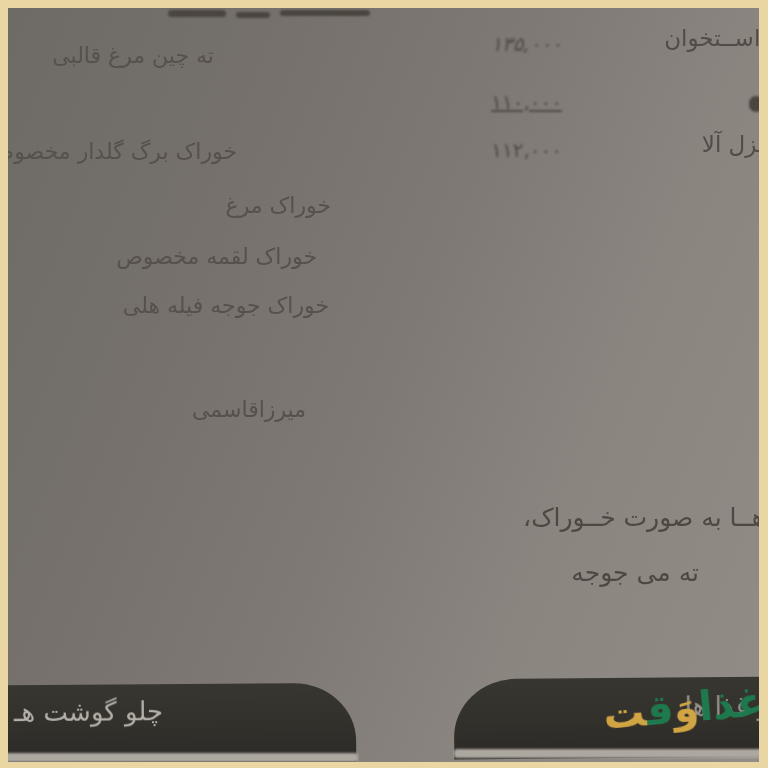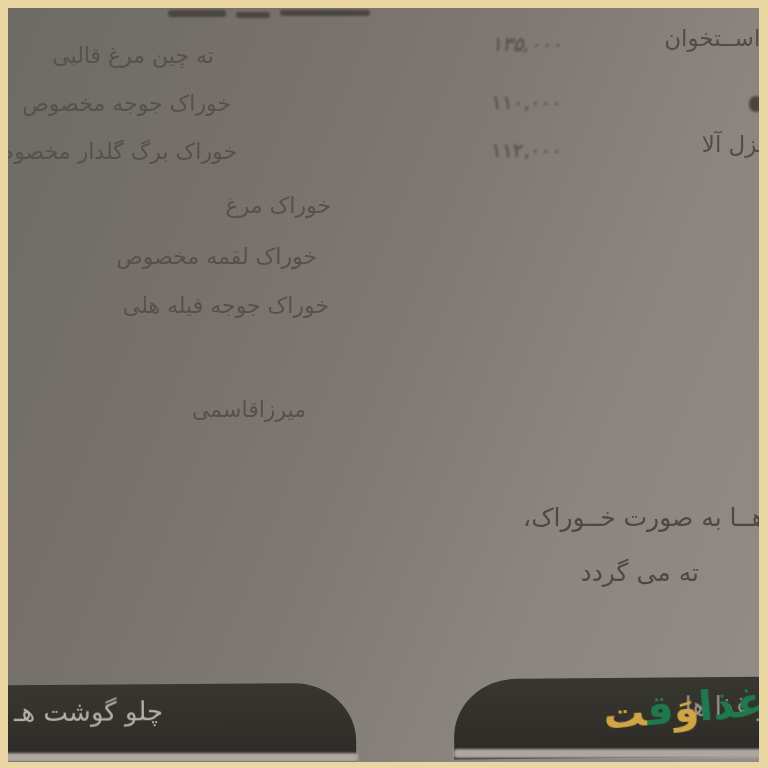--- a/index.html
+++ b/index.html
@@ -49,37 +49,36 @@
 <body>
 
 <div class="stage">
   <div class="photo" style="background:linear-gradient(112deg,#6e6a66 0%,#76716c 28%,#7e7974 50%,#8a857f 72%,#918c86 100%);">
 
     <div class="fragment" style="left:160px;top:2px;width:58px;height:7px;"></div>
     <div class="fragment" style="left:228px;top:4px;width:34px;height:6px;"></div>
     <div class="fragment" style="left:272px;top:2px;width:90px;height:6px;"></div>
 
     <div class="txt" style="top:36px;right:545px;">ته چین مرغ قالبی</div>
-    <div class="txt" style="top:84px;right:528px;">خوراک جوجه مخصوص</div>
     <div class="txt" style="top:132px;right:522px;">خوراک برگ گلدار مخصوص</div>
     <div class="txt" style="top:186px;right:428px;">خوراک مرغ</div>
     <div class="txt" style="top:286px;right:430px;">خوراک جوجه فیله هلی</div>
     <div class="txt" style="top:237px;right:442px;">خوراک لقمه مخصوص</div>
     <div class="txt" style="top:390px;right:453px;">میرزاقاسمی</div>
 
     <div class="price" style="top:24px;right:197px;font-style:italic;">۱۳۵,۰۰۰</div>
-    <div class="price" style="top:82px;right:197px;">۱۱۰,۰۰۰</div>
+    <div class="price" style="top:82px;right:197px;text-decoration:underline;">۱۱۰,۰۰۰</div>
     <div class="price" style="top:130px;right:197px;">۱۱۲,۰۰۰</div>
 
     <div class="txt right-col" style="top:18px;right:-22px;">با اســتخوان</div>
     <div class="fragment" style="right:-4px;top:88px;width:14px;height:16px;border-radius:8px;"></div>
     <div class="txt right-col" style="top:124px;right:-10px;">قزل آلا</div>
 
     <div class="txt note" style="top:496px;right:-6px;">هــا به صورت خــوراک،</div>
-    <div class="txt note" style="top:551px;right:60px;">ته می گردد</div>
+    <div class="txt note" style="top:551px;right:60px;">ته می جوجه</div>
 
     <div class="banner banner-left" style="left:-4px;top:676px;width:352px;">
       <div class="banner-label" style="left:10px;top:12px;">چلو گوشت هـ</div>
     </div>
     <div class="banner-edge" style="left:-4px;top:745px;width:354px;"></div>
 
     <div class="banner banner-right" style="left:446px;top:670px;width:320px;">
       <div class="banner-label banner-label-right" style="right:4px;top:14px;">و غذا ها</div>
     </div>
     <div class="banner-edge" style="left:446px;top:741px;width:320px;"></div>

